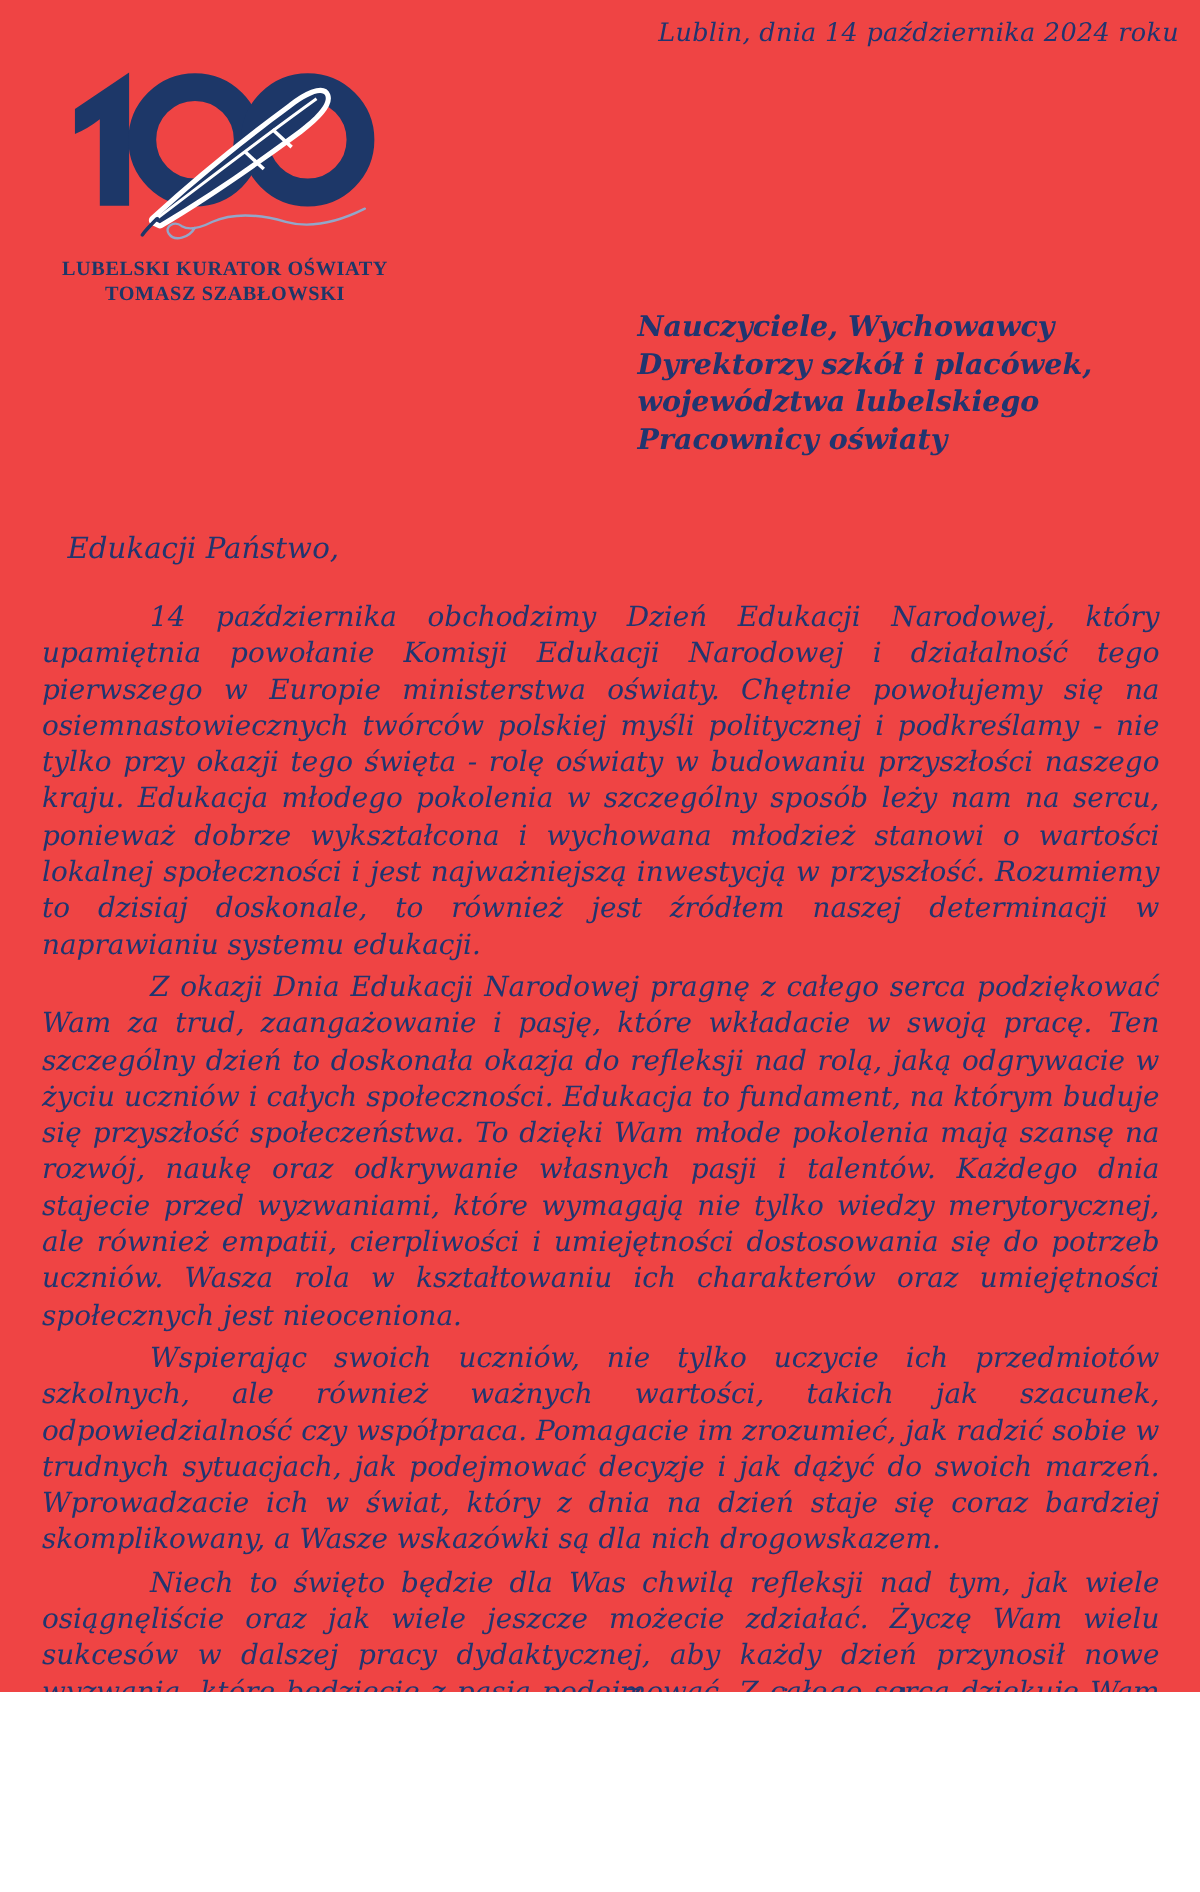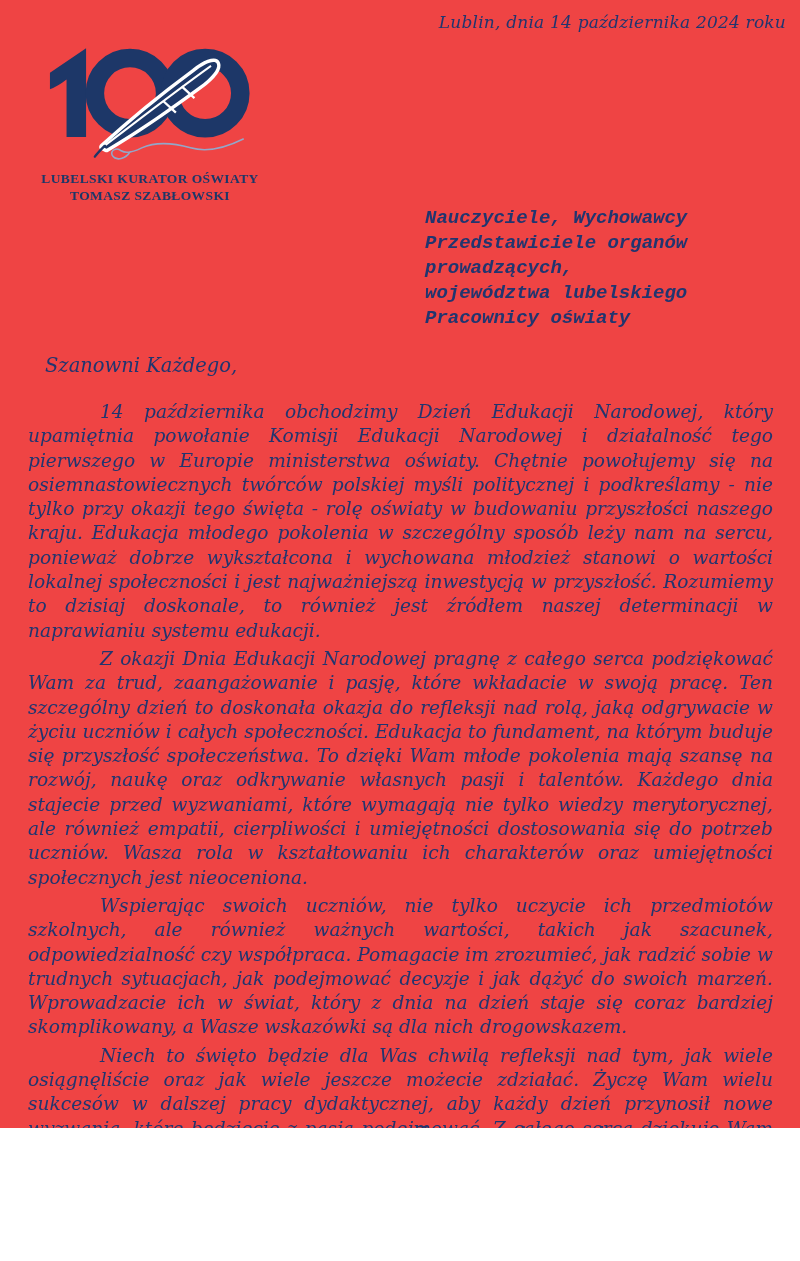--- a/index.html
+++ b/index.html
@@ -34,21 +34,21 @@
     line-height: 17px;
     color: #1d3768;
     letter-spacing: 0.4px;
     font-family: "Liberation Serif", "DejaVu Serif", serif;
   }
 
   
   .recipients {
     position: absolute; left: 425px; top: 206px;
     font-style: italic; font-weight: bold;
-    font-size: 19px; line-height: 25px; font-family: Liberation Mono, monospace;
+    font-size: 19px; line-height: 25px;
   }
 
   
   .salutation {
     position: absolute; left: 45px; top: 354px;
     font-style: italic; font-size: 19.5px;
   }
 
   
   .letter-body {
@@ -109,26 +109,26 @@
       <path fill="none" stroke="#93a7c9" stroke-width="1.6" stroke-linecap="round" d="M84 112 C 80 119, 70 122, 66 116 C 63 111, 70 107, 75 111 C 80 114, 88 112, 96 108 C 112 101, 132 104, 146 108 C 164 113, 182 108, 200 99"></path>
     </svg>
     <div class="logo-caption">
       <div>LUBELSKI KURATOR OŚWIATY</div>
       <div>TOMASZ SZABŁOWSKI</div>
     </div>
   </div>
 
   <div class="recipients">
     <div>Nauczyciele, Wychowawcy</div>
-    <div>Przedstawiciele organów prowadzących,</div>
+    <div>Dyrektorzy szkół i placówek,</div>
     <div>województwa lubelskiego</div>
     <div>Pracownicy oświaty</div>
   </div>
 
-  <div class="salutation">Szanowni Każdego,</div>
+  <div class="salutation">Edukacji Państwo,</div>
 
   <div class="letter-body">
     <p>14 października obchodzimy Dzień Edukacji Narodowej, który upamiętnia powołanie Komisji Edukacji Narodowej i działalność tego pierwszego w Europie ministerstwa oświaty. Chętnie powołujemy się na osiemnastowiecznych twórców polskiej myśli politycznej i podkreślamy - nie tylko przy okazji tego święta - rolę oświaty w budowaniu przyszłości naszego kraju. Edukacja młodego pokolenia w szczególny sposób leży nam na sercu, ponieważ dobrze wykształcona i wychowana młodzież stanowi o wartości lokalnej społeczności i jest najważniejszą inwestycją w przyszłość. Rozumiemy to dzisiaj doskonale, to również jest źródłem naszej determinacji w naprawianiu systemu edukacji.</p>
     <p>Z okazji Dnia Edukacji Narodowej pragnę z całego serca podziękować Wam za trud, zaangażowanie i pasję, które wkładacie w swoją pracę. Ten szczególny dzień to doskonała okazja do refleksji nad rolą, jaką odgrywacie w życiu uczniów i całych społeczności. Edukacja to fundament, na którym buduje się przyszłość społeczeństwa. To dzięki Wam młode pokolenia mają szansę na rozwój, naukę oraz odkrywanie własnych pasji i talentów. Każdego dnia stajecie przed wyzwaniami, które wymagają nie tylko wiedzy merytorycznej, ale również empatii, cierpliwości i umiejętności dostosowania się do potrzeb uczniów. Wasza rola w kształtowaniu ich charakterów oraz umiejętności społecznych jest nieoceniona.</p>
     <p>Wspierając swoich uczniów, nie tylko uczycie ich przedmiotów szkolnych, ale również ważnych wartości, takich jak szacunek, odpowiedzialność czy współpraca. Pomagacie im zrozumieć, jak radzić sobie w trudnych sytuacjach, jak podejmować decyzje i jak dążyć do swoich marzeń. Wprowadzacie ich w świat, który z dnia na dzień staje się coraz bardziej skomplikowany, a Wasze wskazówki są dla nich drogowskazem.</p>
     <p>Niech to święto będzie dla Was chwilą refleksji nad tym, jak wiele osiągnęliście oraz jak wiele jeszcze możecie zdziałać. Życzę Wam wielu sukcesów w dalszej pracy dydaktycznej, aby każdy dzień przynosił nowe wyzwania, które będziecie z pasją podejmować. Z całego serca dziękuję Wam za to, że jesteście wzorami do naśladowania, mentorami i przewodnikami w drodze ku wiedzy i mądrości. Niech każdy uśmiech ucznia i  każde jego osiągnięcie będzie dla Was nagrodą za trud, który wkładacie w swoją pracę.</p>
   </div>
 
   <div class="closing-respect">Z wyrazami szacunku</div>
   <div class="closing-title">Lubelski Kurator Oświaty</div>

